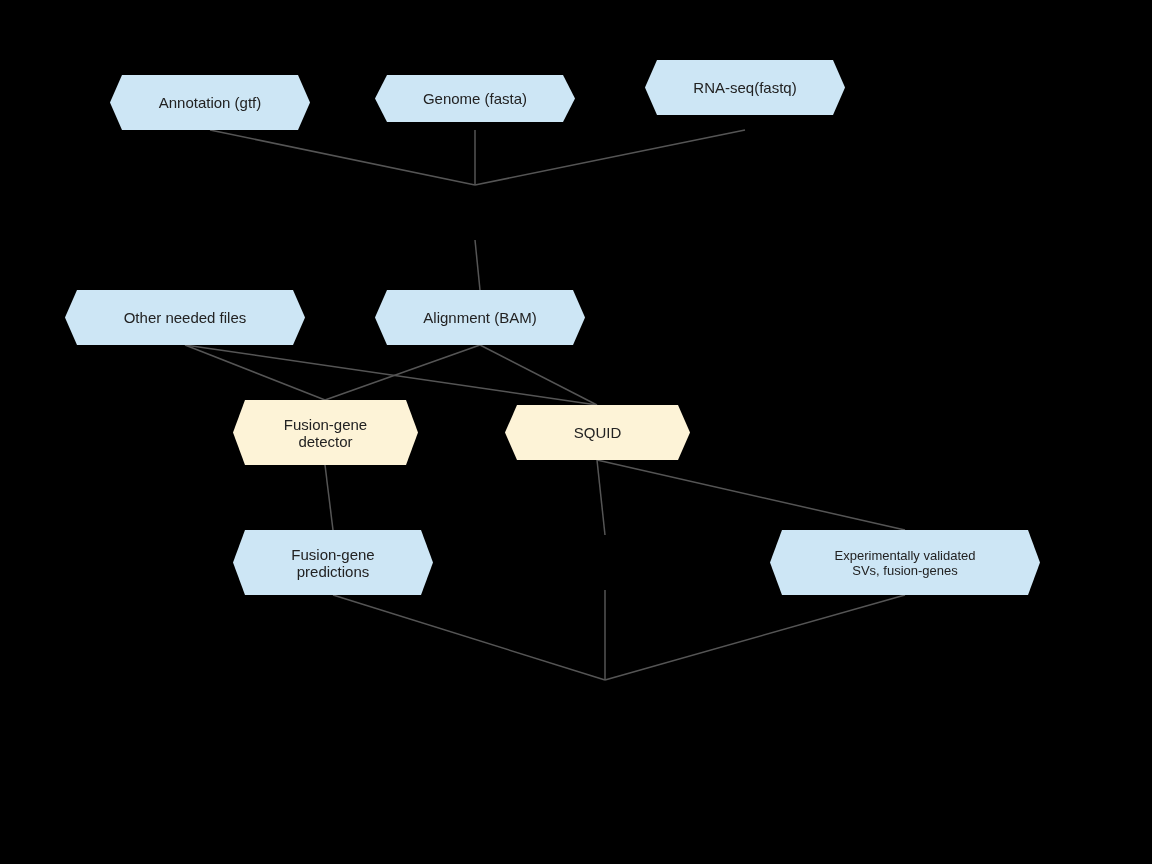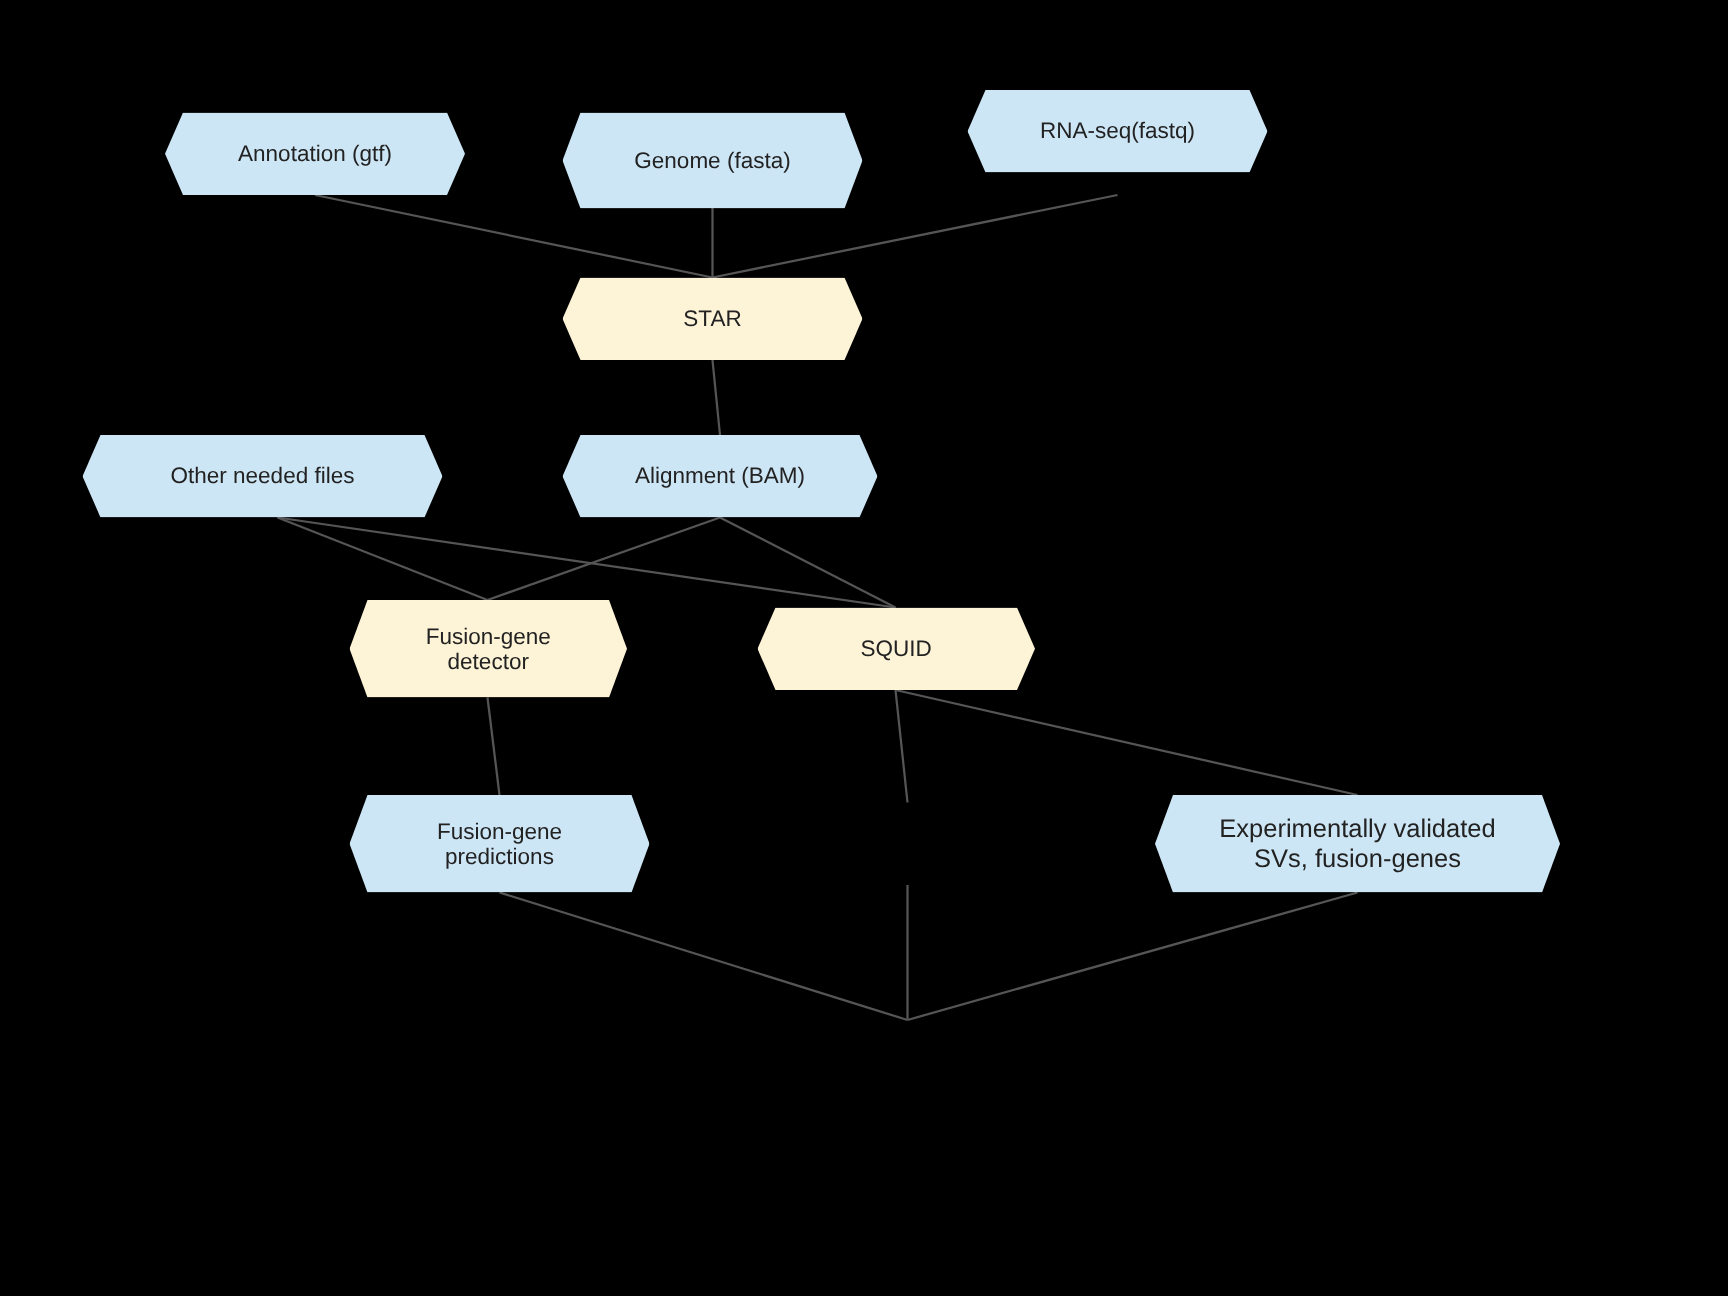--- a/index.html
+++ b/index.html
@@ -47,36 +47,36 @@
       background: #fdf3d7;
     }
 
     
     #annotation {
       left: 110px; top: 75px;
       width: 200px; height: 55px;
     }
     #genome {
       left: 375px; top: 75px;
-      width: 200px; height: 64px;
+      width: 200px; height: 47px;
     }
     #rnaseq {
       left: 645px; top: 60px;
       width: 200px; height: 55px;
     }
 
     
     #star {
       left: 375px; top: 185px;
       width: 200px; height: 55px;
     }
 
     
     #other-files {
-      left: 55px; top: 290px;
+      left: 65px; top: 290px;
       width: 240px; height: 55px;
     }
     #alignment {
       left: 375px; top: 290px;
       width: 210px; height: 55px;
     }
 
     
     #fusion-detector {
       left: 233px; top: 400px;
@@ -142,32 +142,31 @@
 
     <line x1="905" y1="595" x2="605" y2="680" stroke="#555" stroke-width="1.5"></line>
   </svg>
 
   <div id="annotation" class="node node-blue">Annotation (gtf)</div>
 
   <div id="genome" class="node node-blue">Genome (fasta)</div>
 
   <div id="rnaseq" class="node node-blue">RNA-seq(fastq)</div>
 
-  <div id="star" class="node node-yellow">STAR</div>
 
   <div id="other-files" class="node node-blue">Other needed files</div>
 
   <div id="alignment" class="node node-blue">Alignment (BAM)</div>
 
   <div id="fusion-detector" class="node node-yellow" style="white-space: pre-line;">Fusion-gene
 detector</div>
 
   <div id="squid" class="node node-yellow">SQUID</div>
 
   <div id="fusion-predictions" class="node node-blue" style="white-space: pre-line;">Fusion-gene
 predictions</div>
 
 
-  <div id="exp-validated" class="node node-blue" style="white-space: pre-line; font-size: 17px;">Experimentally validated
+  <div id="exp-validated" class="node node-blue" style="white-space: pre-line; font-size: 13px;">Experimentally validated
 SVs, fusion-genes</div>
 
 
 </div>
 
 </body></html>

